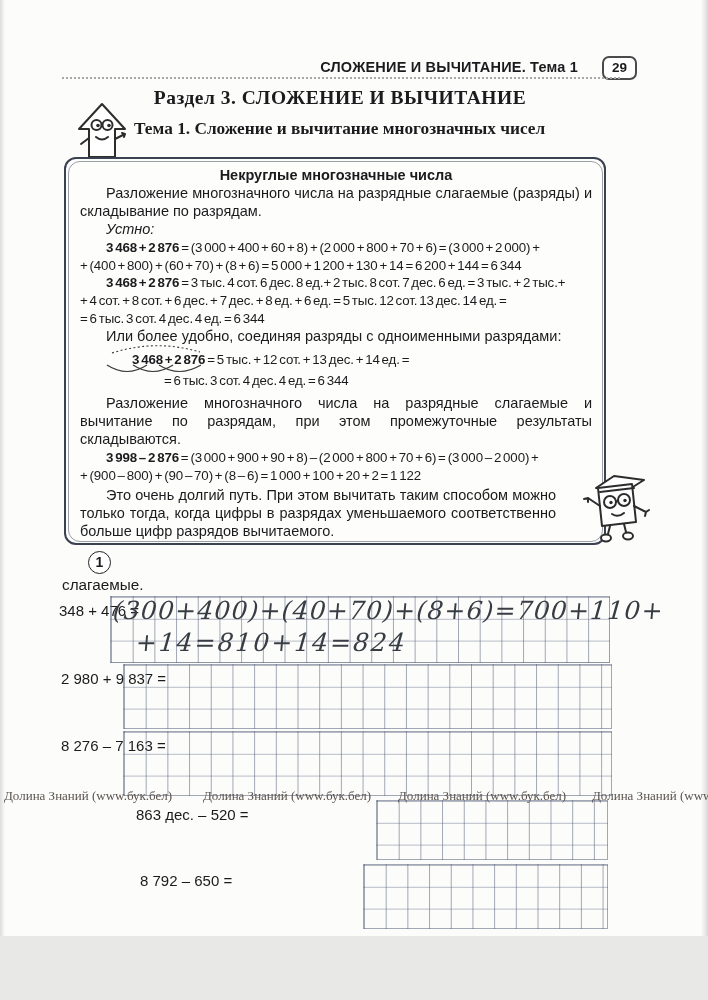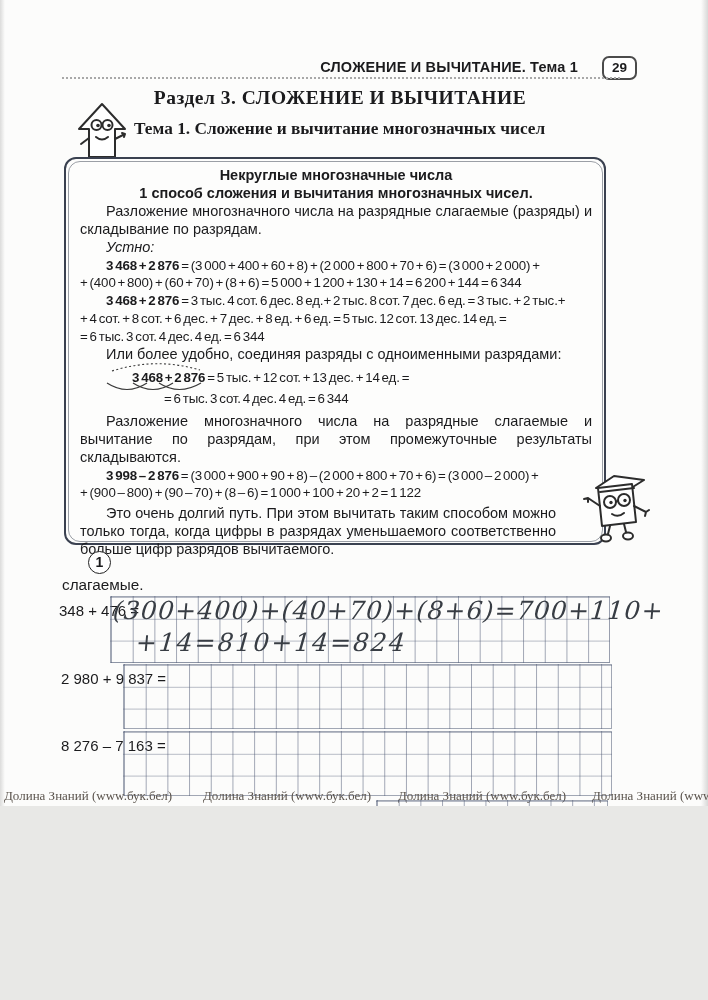--- a/index.html
+++ b/index.html
@@ -1,17 +1,17 @@
 <!DOCTYPE html>
 <html><head>
 <meta charset="utf-8">
 <style>
   html,body { margin:0; padding:0; background:#e8e8e6; }
   .page {
-    position:relative; width:708px; height:806px; margin:0 auto;
+    position:relative; width:708px; height:936px; margin:0 auto;
     background:#fcfcfb; overflow:hidden;
     font-family:"Liberation Sans", sans-serif; color:#1b1b1d;
   }
   
   .edge-left { position:absolute; left:0; top:0; width:5px; height:100%;
     background:linear-gradient(to right, rgba(0,0,0,.13), rgba(0,0,0,0)); }
   .edge-right { position:absolute; right:0; top:0; width:7px; height:100%;
     background:linear-gradient(to left, rgba(0,0,0,.14), rgba(0,0,0,0)); }
   .edge-bottom { position:absolute; left:0; top:987px; width:100%; height:13px;
     background:linear-gradient(to bottom,#b6b6b4,#d6d6d4); border-top:1px solid #a3a3a1; }
@@ -116,21 +116,20 @@
     <path class="ink" d="M14,36 L6,42"></path>
     <path class="ink" d="M20,55 l-1,6 M34,55 l1,6"></path>
     <ellipse class="ink fillw" cx="18" cy="62.5" rx="4" ry="2.5"></ellipse>
     <ellipse class="ink fillw" cx="36" cy="62.5" rx="4" ry="2.5"></ellipse>
   </svg>
   <div class="topic-title">Тема 1. Сложение и вычитание многозначных чисел</div>
 
   <div class="theory-box">
     <div class="box-inner">
       <div class="t-center">Некруглые многозначные числа</div>
-      <div class="t-center">1 способ сложения и вычитания многозначных чисел.</div>
       <p class="p-just">Разложение многозначного числа на разрядные слагаемые (разря­ды) и складывание по разрядам.</p>
       <div class="ustno">Устно:</div>
 
       <div class="eq eq-ind"><b class="lhs-b">3 468 + 2 876</b><span> = (3 000 + 400 + 60 + 8) + (2 000 + 800 + 70 + 6) = (3 000 + 2 000) +</span></div>
       <div class="eq">+ (400 + 800) + (60 + 70) + (8 + 6) = 5 000 + 1 200 + 130 + 14 = 6 200 + 144 = 6 344</div>
 
       <div class="eq eq-ind"><b class="lhs-b">3 468 + 2 876</b><span> = 3 тыс. 4 сот. 6 дес. 8 ед.+ 2 тыс. 8 сот. 7 дес. 6 ед. = 3 тыс. + 2 тыс.+</span></div>
       <div class="eq">+ 4 сот. + 8 сот. + 6 дес. + 7 дес. + 8 ед. + 6 ед. = 5 тыс. 12 сот. 13 дес. 14 ед. =</div>
       <div class="eq">= 6 тыс. 3 сот. 4 дес. 4 ед. = 6 344</div>
 

